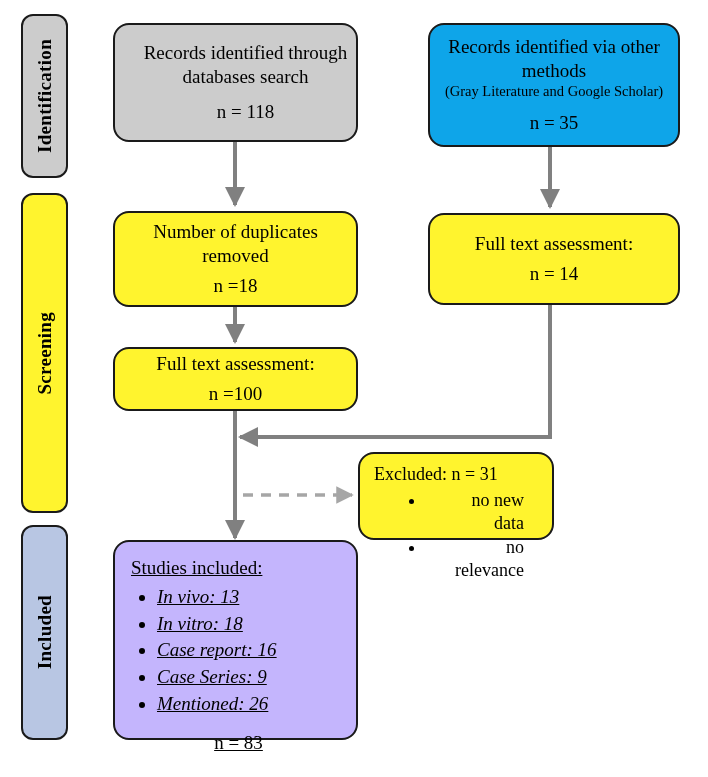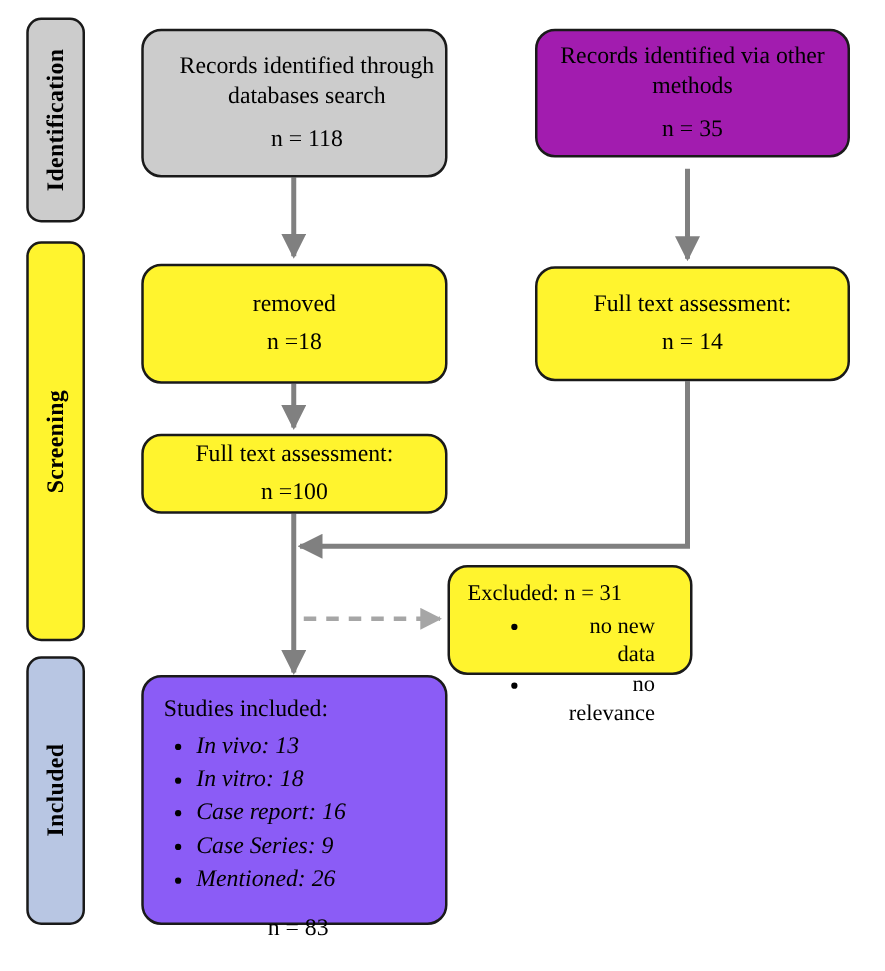--- a/index.html
+++ b/index.html
@@ -147,27 +147,29 @@
   <div class="side-label" style="left:21px; top:525px; width:47px; height:215px; background:#b8c6e3;">
     <span class="vtext">Included</span>
   </div>
 
   <div class="node" style="left:113px; top:23px; width:245px; height:119px; background:#cccccc;padding-left:20px;">
     <div>Records identified through</div>
     <div>databases search</div>
     <div class="nval">n = 118</div>
   </div>
 
-  <div class="node" style="left:428px; top:23px; width:252px; height:103px; background:#a21caf;">
+  <div class="node" style="left:428px; top:23px; width:252px; height:124px; background:#0ea5e9;">
     <div>Records identified via other</div>
     <div>methods</div>
+    <div class="line-sm">(Gray Literature and Google Scholar)</div>
     <div class="nval">n = 35</div>
   </div>
 
   <div class="node" style="left:113px; top:211px; width:245px; height:96px; background:#fff42e;">
+    <div>Number of duplicates</div>
     <div>removed</div>
     <div class="nval-tight">n =18</div>
   </div>
 
   <div class="node" style="left:428px; top:213px; width:252px; height:92px; background:#fff42e;">
     <div>Full text assessment:</div>
     <div class="nval-tight">n = 14</div>
   </div>
 
   <div class="node" style="left:113px; top:347px; width:245px; height:64px; background:#fff42e;">
@@ -176,21 +178,21 @@
   </div>
 
   <div class="node excluded-node" style="left:358px; top:452px; width:196px; height:88px; background:#fff42e;">
     <div>Excluded: n = 31</div>
     <ul>
       <li>no new data</li>
       <li>no relevance</li>
     </ul>
   </div>
 
-  <div class="node included-node" style="left:113px; top:540px; width:245px; height:200px; background:#8b5cf6;">
+  <div class="node included-node" style="left:113px; top:540px; width:245px; height:200px; background:#c4b5fd;text-decoration:underline;">
     <div>Studies included:</div>
     <ul>
       <li>In vivo: 13</li>
       <li>In vitro: 18</li>
       <li>Case report: 16</li>
       <li>Case Series: 9</li>
       <li>Mentioned: 26</li>
     </ul>
     <div class="total">n = 83</div>
   </div>

